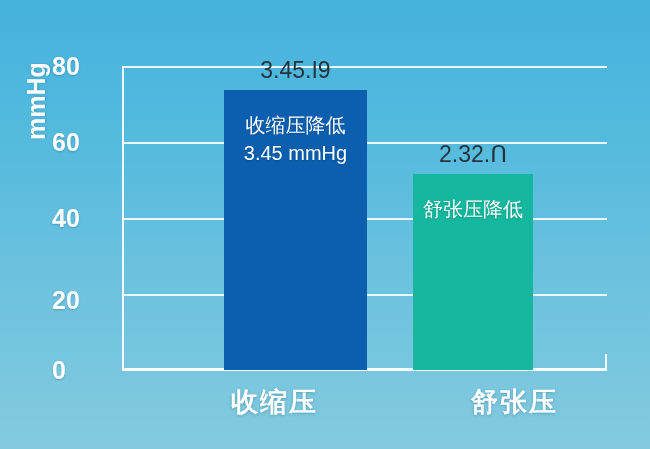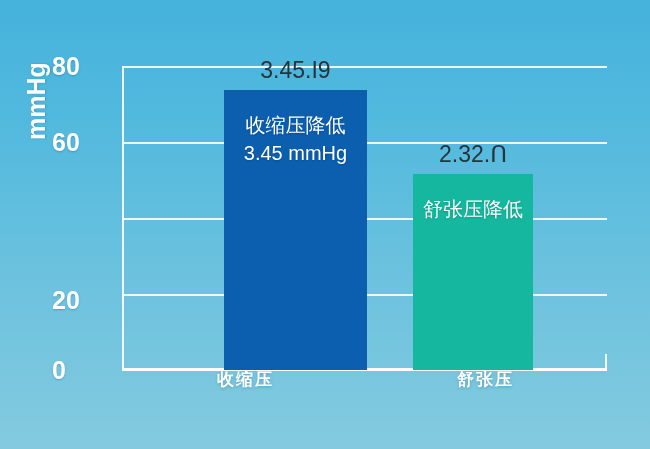--- a/index.html
+++ b/index.html
@@ -122,40 +122,41 @@
     margin-bottom: 6px;
     color: #27333b;
     font-size: 23px;
     font-weight: 400;
     white-space: nowrap;
   }
 
   
   .cat-label {
     position: absolute;
-    top: 368px;
-    text-align: center;
+    top: 384px;
+    text-align: right;
     color: #ffffff;
-    font-size: 17px;
+    font-size: 27px;
     font-weight: bold;
     letter-spacing: 2px;
     white-space: nowrap;
     text-shadow: 0 1px 3px rgba(30,90,120,0.35);
   }
 </style>
 </head>
 <body>
 
 <div id="chart-root">
 
   <div id="y-axis-title">mmHg</div>
 
   <div id="y-ticks">
     <div class="y-tick" style="top:54px">80</div>
     <div class="y-tick" style="top:130px">60</div>
+    <div class="y-tick" style="top:206px">40</div>
     <div class="y-tick" style="top:288px">20</div>
     <div class="y-tick" style="top:358px">0</div>
   </div>
 
   <div id="plot-area">
 
     <div id="axis-left"></div>
     <div id="axis-right-stub"></div>
 
     <div class="gridline" style="top:0px"></div>

